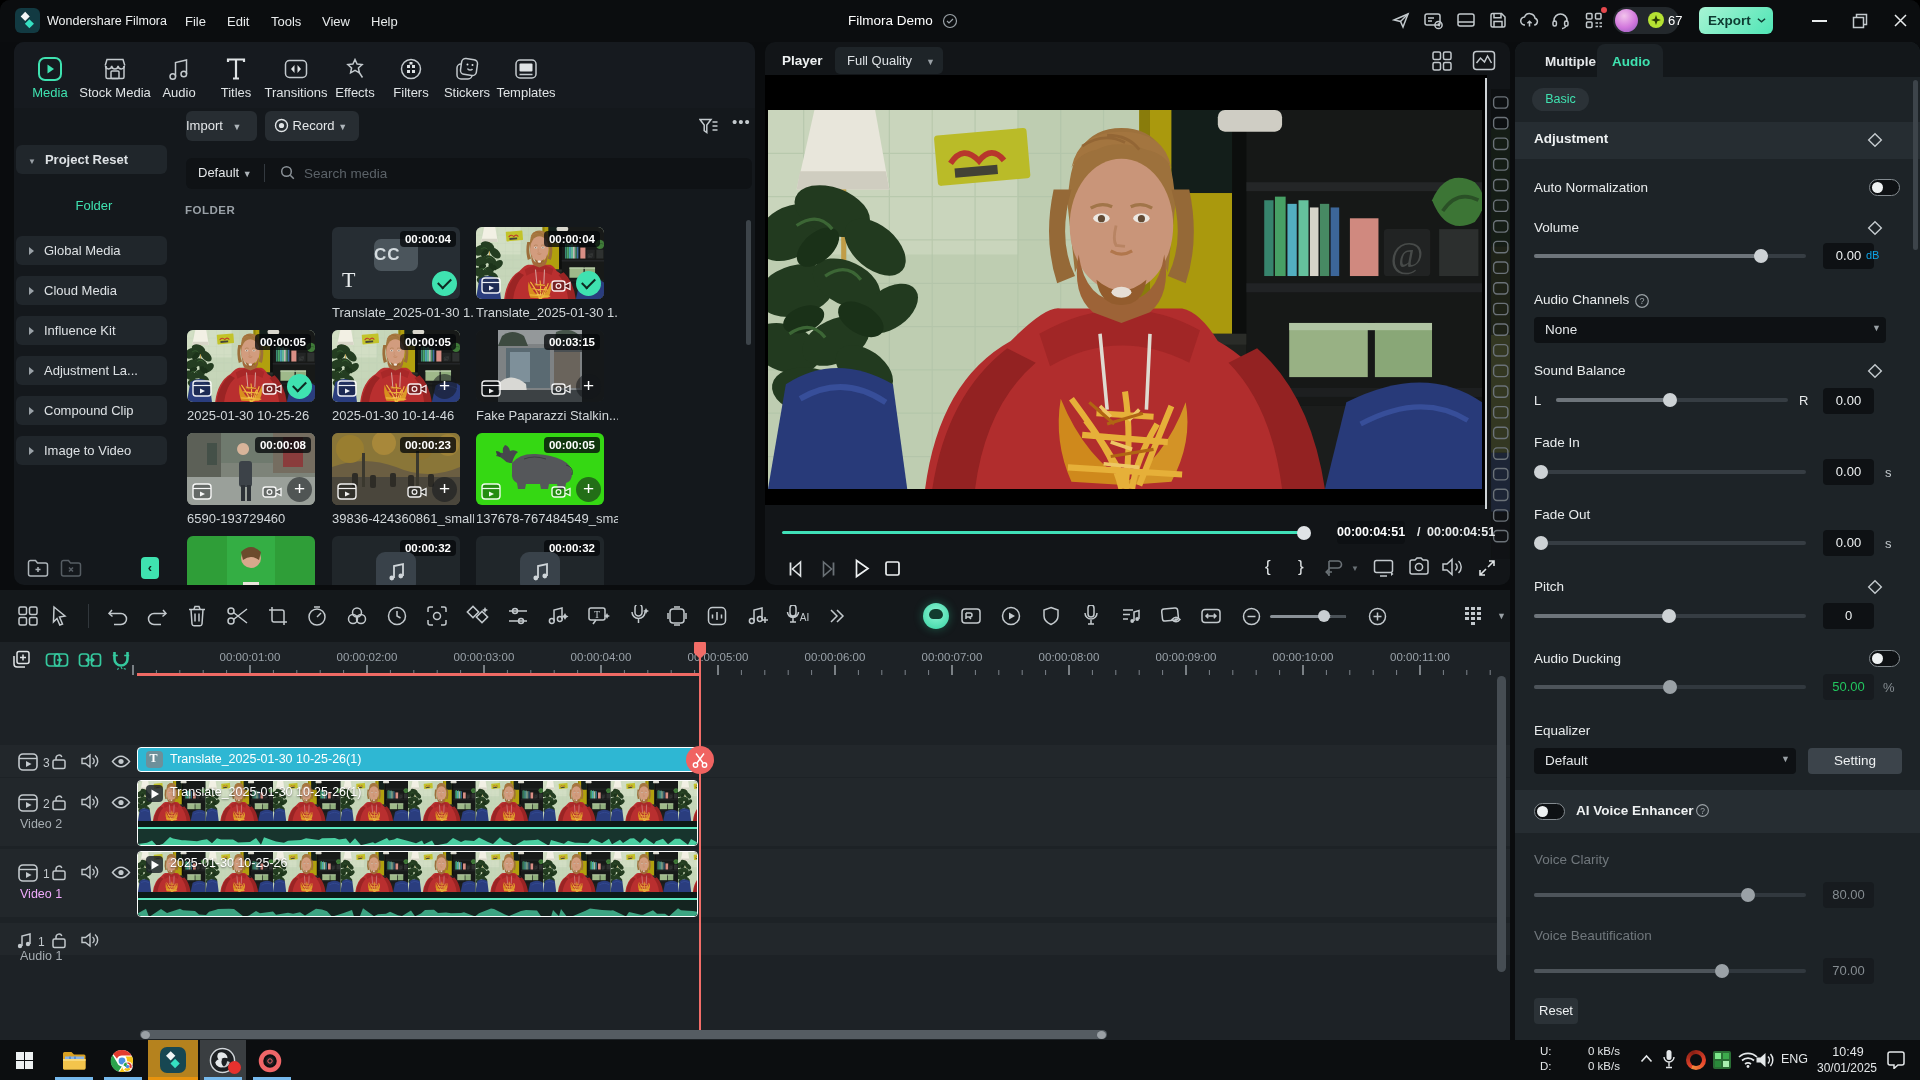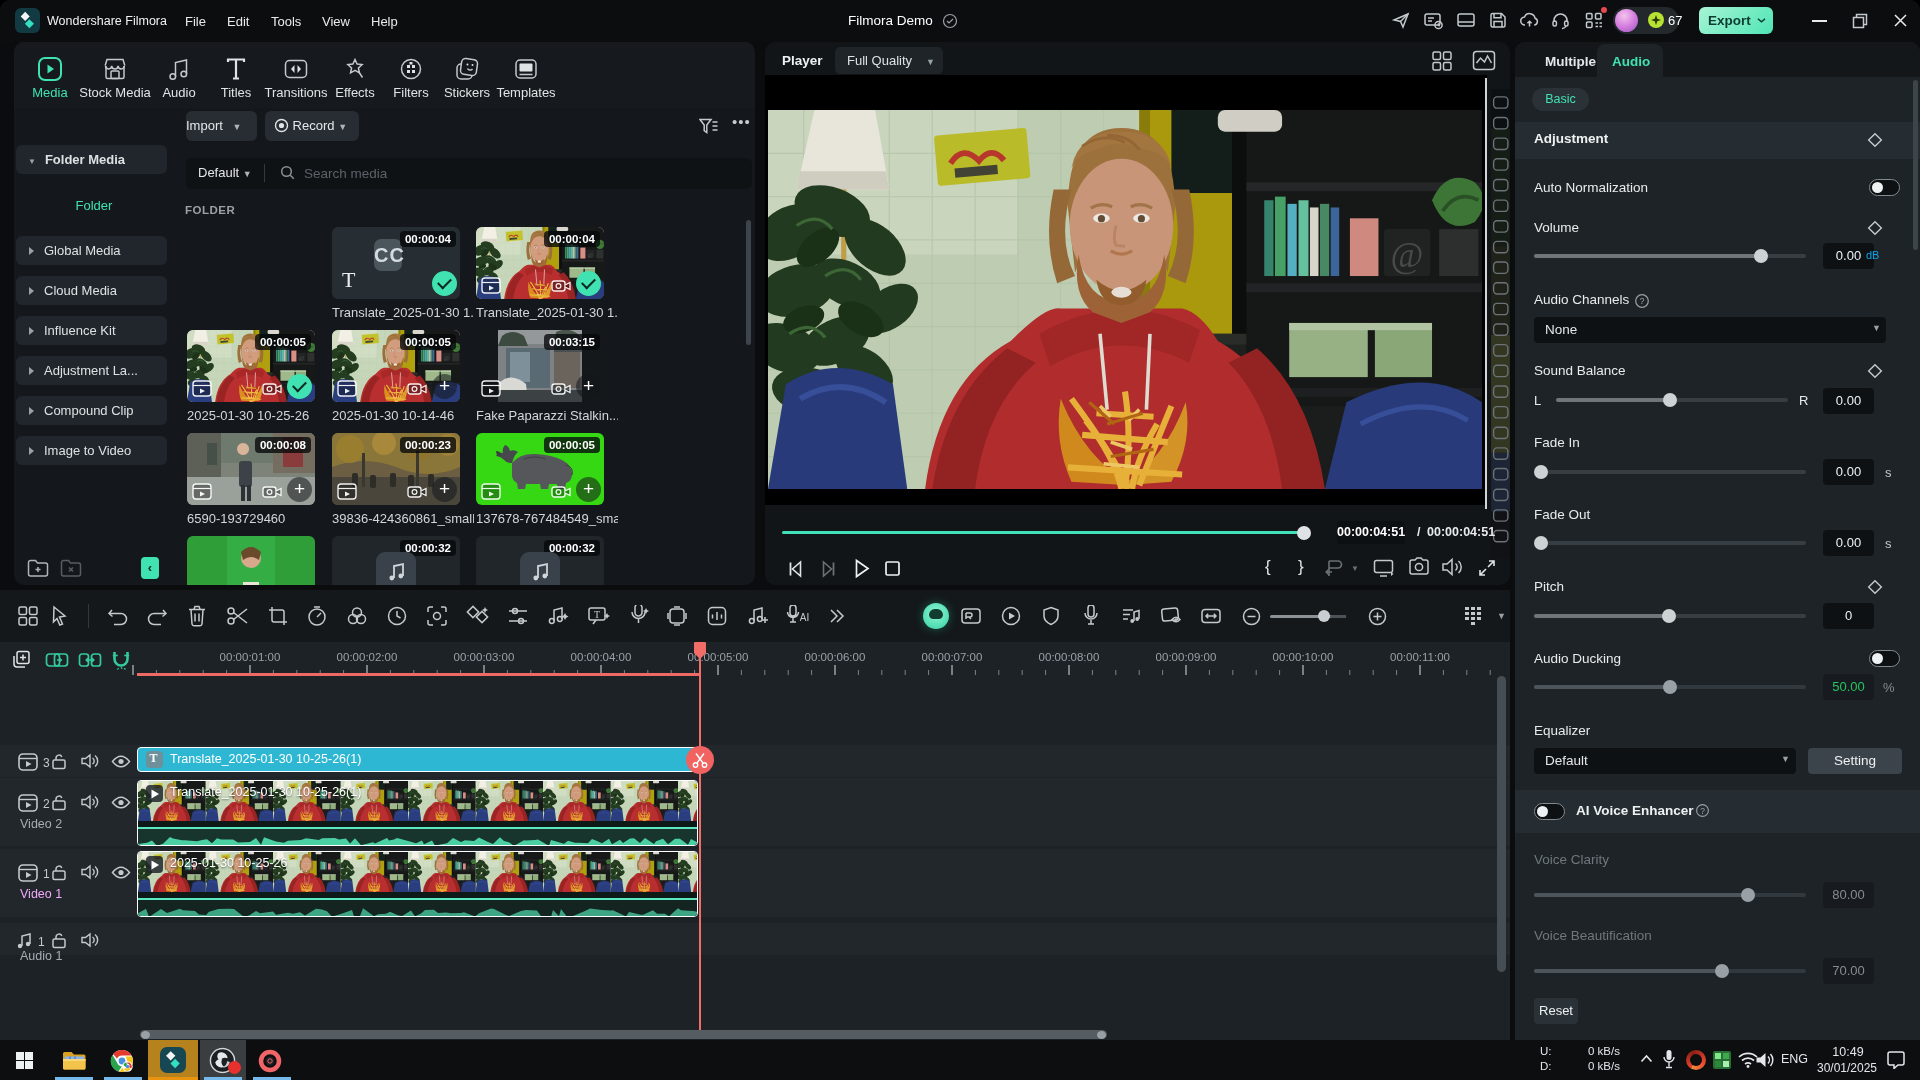--- a/index.html
+++ b/index.html
@@ -339,21 +339,21 @@
   </div>
   <div class="abs tabitem" style="left:467px;top:14px;">
     <svg width="26" height="26" viewBox="0 0 26 26">
           <rect x="3" y="4" width="20" height="18" rx="4" class="ico" stroke-width="1.8"></rect>
           <rect x="6.5" y="7.5" width="13" height="8" rx="1" fill="#dfe3e5"></rect>
           <path d="M6.5 18.5 h13" class="ico" stroke-width="1.8"></path>
         </svg>
     <div class="tlabel">Templates</div>
   </div>
 
-  <div class="abs sbtn" style="left:2px;top:103px;width:151px;"><span class="arr" style="font-size:8px;">▼</span><b style="font-weight:bold;">Folder Media</b></div>
+  <div class="abs sbtn" style="left:2px;top:103px;width:151px;"><span class="arr" style="font-size:8px;">▼</span><b style="font-weight:bold;">Project Reset</b></div>
   <div class="abs" style="left:0px;top:156px;width:160px;text-align:center;font-size:13px;color:#3fe2b0;">Folder</div>
   <div class="abs sbtn" style="left:2px;top:194px;width:151px;"><span class="tri"></span>Global Media</div>
   <div class="abs sbtn" style="left:2px;top:234px;width:151px;"><span class="tri"></span>Cloud Media</div>
   <div class="abs sbtn" style="left:2px;top:274px;width:151px;"><span class="tri"></span>Influence Kit</div>
   <div class="abs sbtn" style="left:2px;top:314px;width:151px;"><span class="tri"></span>Adjustment La...</div>
   <div class="abs sbtn" style="left:2px;top:354px;width:151px;"><span class="tri"></span>Compound Clip</div>
   <div class="abs sbtn" style="left:2px;top:394px;width:151px;"><span class="tri"></span>Image to Video</div>
   <svg class="abs" style="left:13px;top:517px;" width="22" height="19" viewBox="0 0 22 19">
         <path d="M1.5 3.5 a2 2 0 0 1 2-2 h5 l2 2.5 h8 a2 2 0 0 1 2 2 v9 a2 2 0 0 1 -2 2 h-15 a2 2 0 0 1 -2-2 Z" stroke="#aeb5ba" fill="none" stroke-width="1.5"></path>
         <path d="M11 8 v5 M8.5 10.5 h5" stroke="#aeb5ba" stroke-width="1.5"></path>
@@ -381,21 +381,21 @@
   <svg class="abs" style="left:266px;top:123px;" width="16" height="16" viewBox="0 0 16 16">
         <circle cx="6.5" cy="6.5" r="4.8" stroke="#8a9197" fill="none" stroke-width="1.5"></circle>
         <path d="M10.3 10.3 l3.5 3.5" stroke="#8a9197" stroke-width="1.5"></path>
       </svg>
   <div class="abs" style="left:290px;top:124px;font-size:13.5px;color:#5b6268;">Search media</div>
 
   <div class="abs" style="left:171px;top:162px;font-size:11.5px;font-weight:bold;color:#9aa1a7;letter-spacing:.5px;">FOLDER</div>
 
   <div class="cell" style="left:318px;top:185px;">
     <div class="thumb" style="background:#262d33;">
-      <div style="position:absolute;left:42px;top:12px;width:28px;height:32px;border-radius:7px;background:#4b555c;color:#d4dbdf;font-weight:bold;font-size:20px;text-align:right;line-height:32px;letter-spacing:1px;">CC</div>
+      <div style="position:absolute;left:42px;top:12px;width:44px;height:32px;border-radius:7px;background:#4b555c;color:#d4dbdf;font-weight:bold;font-size:17px;text-align:left;line-height:32px;letter-spacing:1px;">CC</div>
       <div style="position:absolute;left:10px;bottom:6px;color:#e8ecee;font-size:22px;font-family:'Liberation Serif',serif;">T</div>
       <div class="dur">00:00:04</div>
       <div class="chk"></div>
     </div>
     <div class="cap">Translate_2025-01-30 1...</div>
   </div>
   <div class="cell" style="left:462px;top:185px;">
     <div class="thumb"><svg width="128" height="72">
             <use href="#scene"></use>
           </svg>

